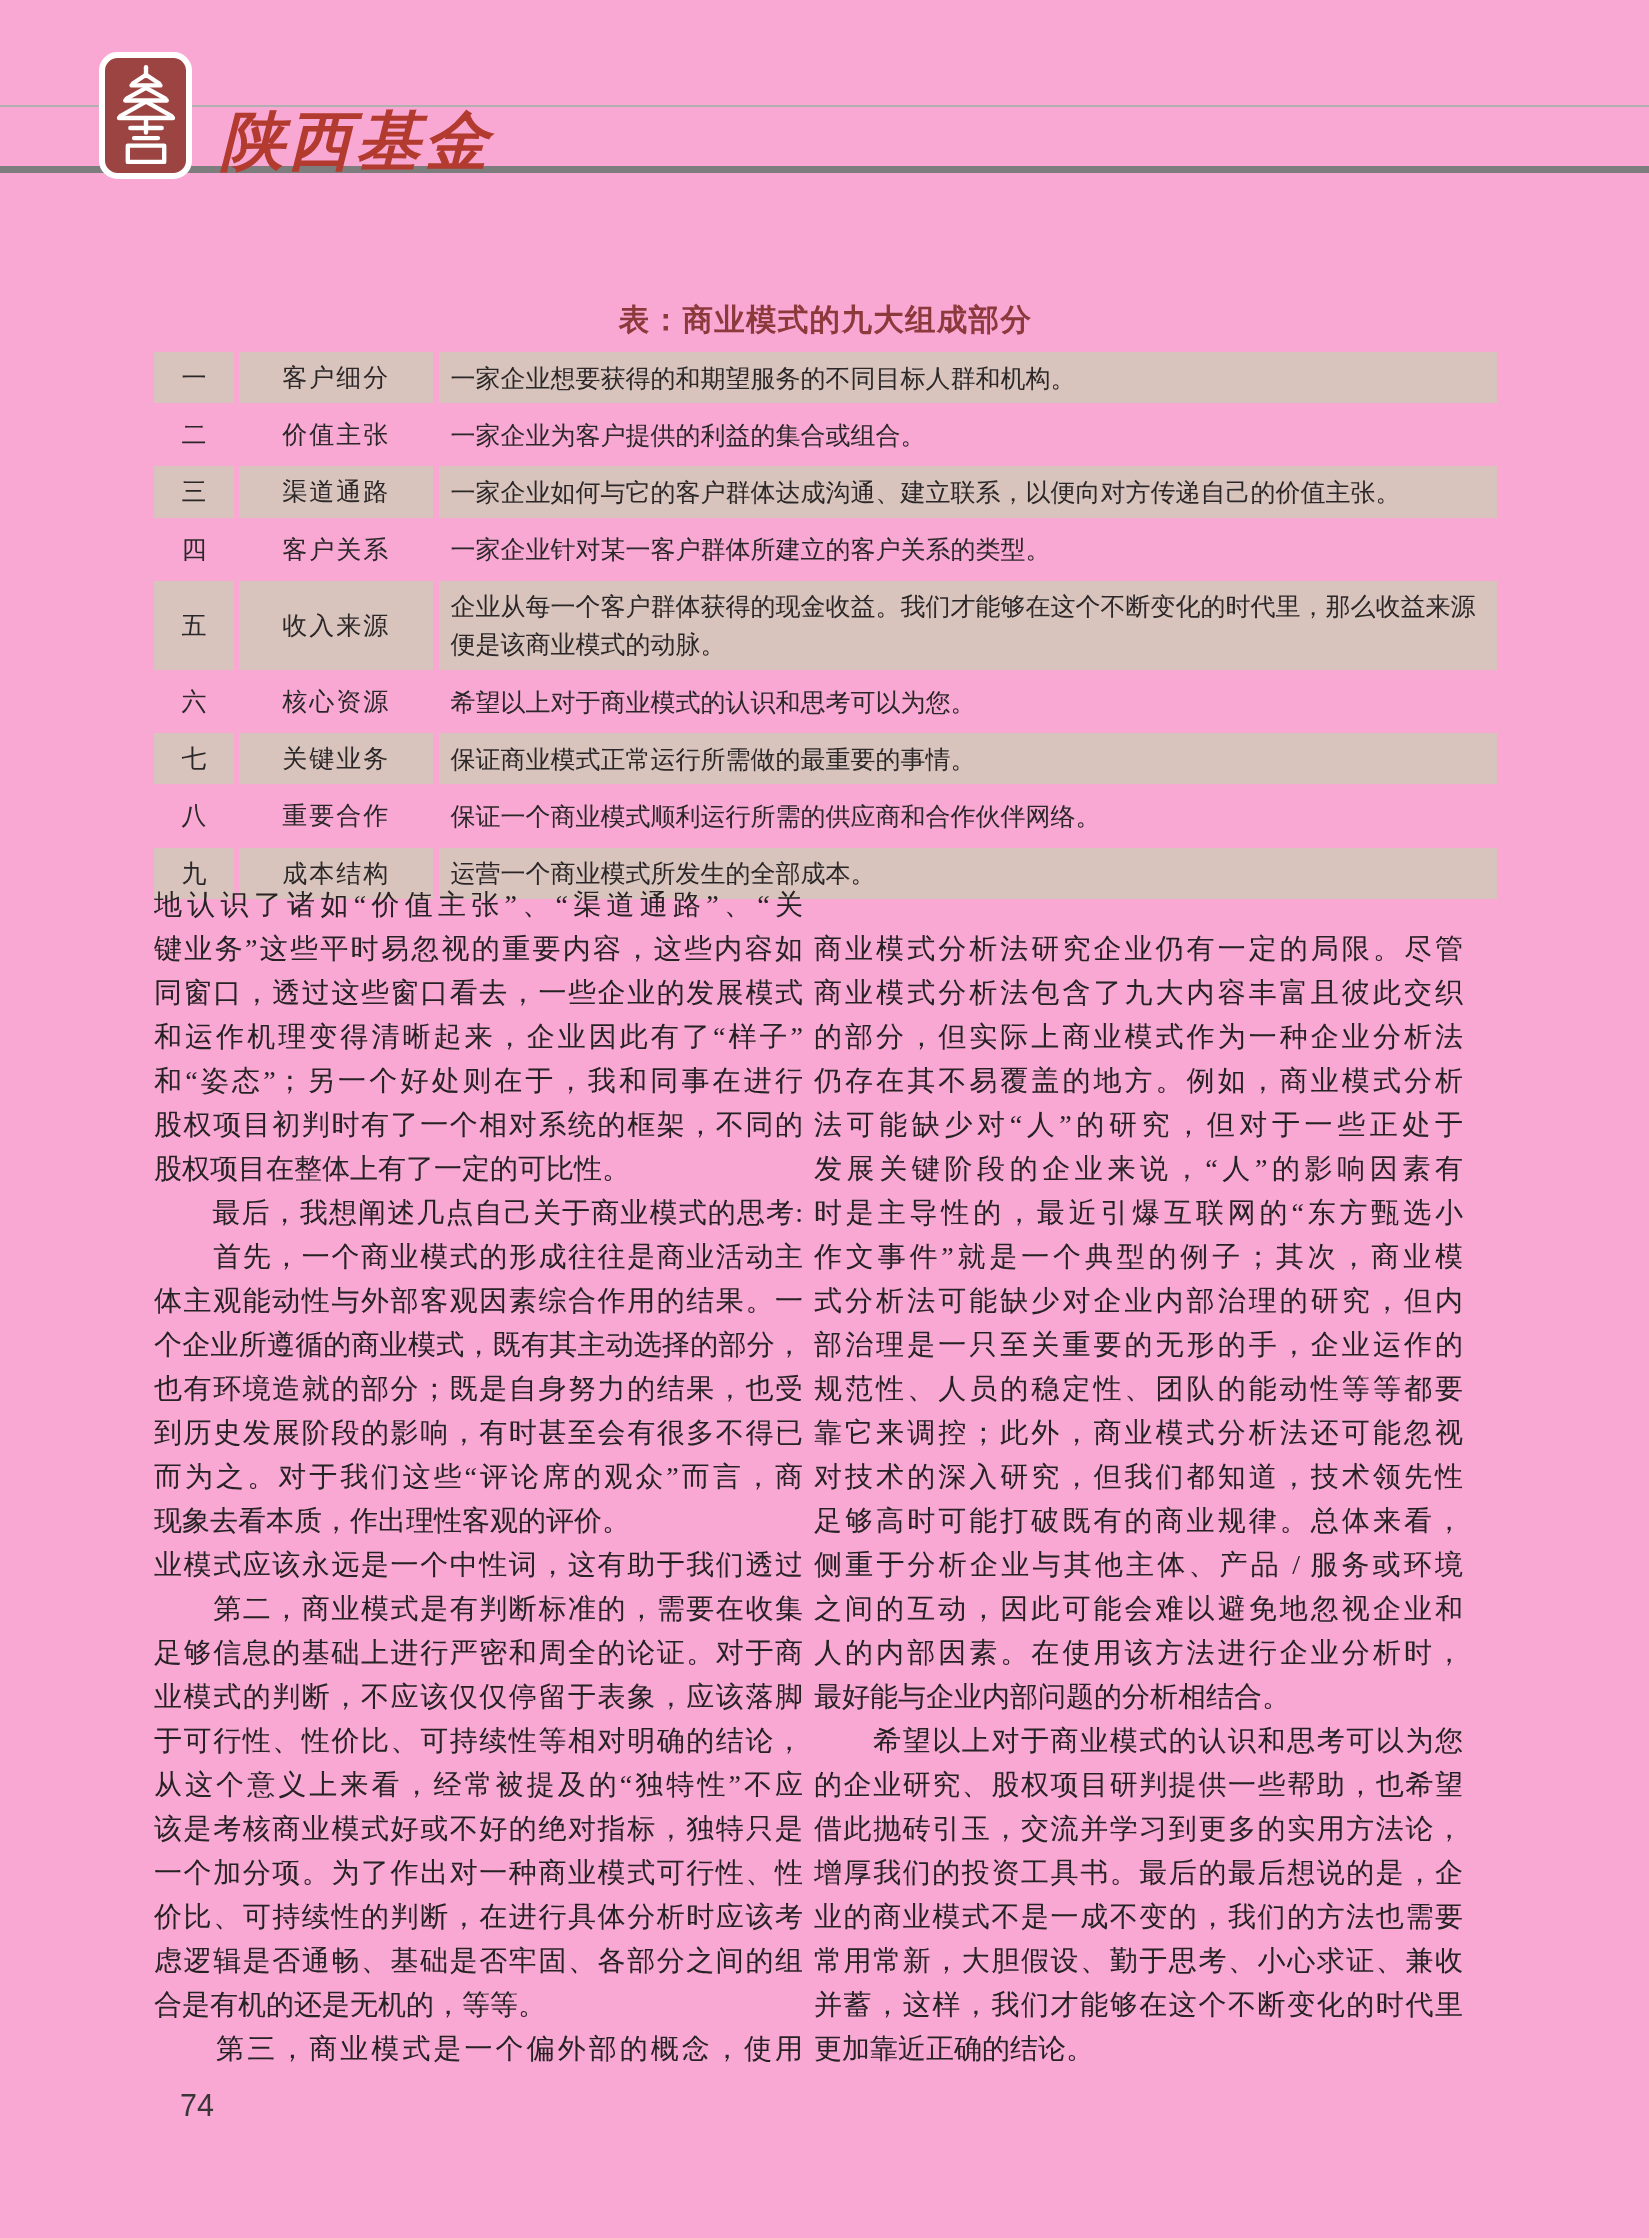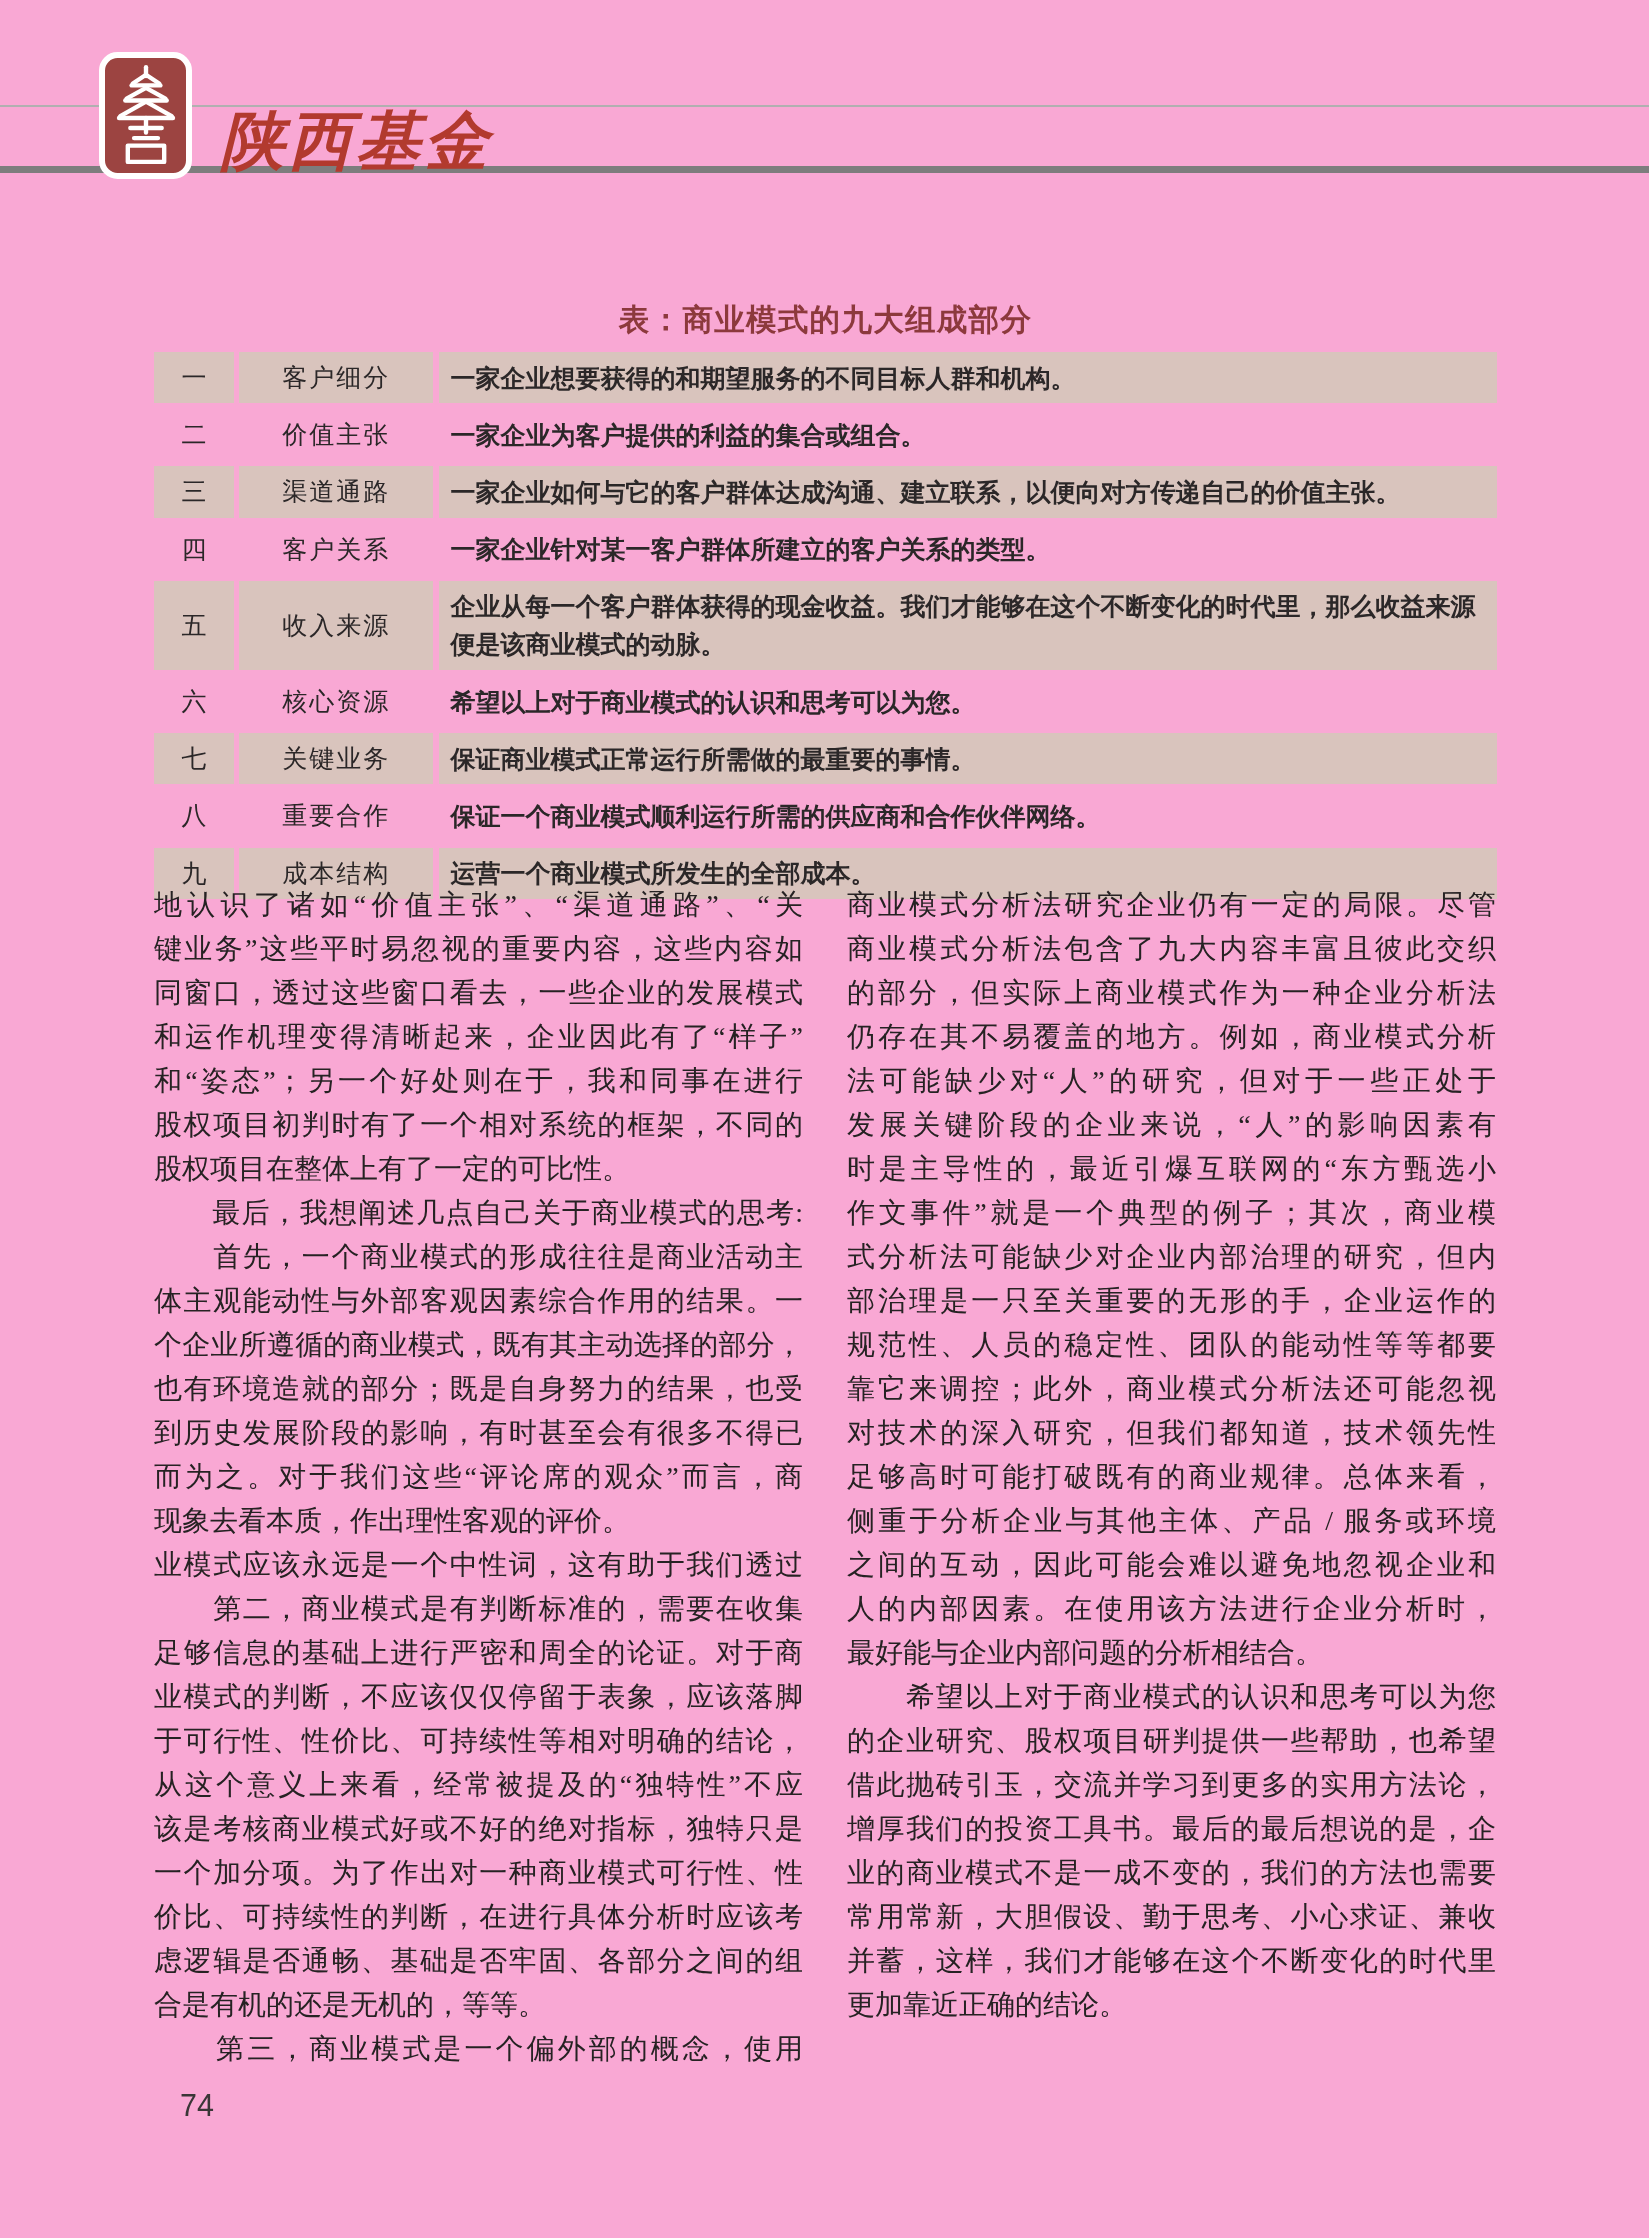--- a/index.html
+++ b/index.html
@@ -26,26 +26,26 @@
   .table-title {
     position:absolute; left:154px; top:300px; width:1343px;
     text-align:center; font-size:30.5px; font-weight:bold;
     color:var(--accent-maroon,#8c393c); letter-spacing:1.3px;
   }
   .btable { position:absolute; left:154px; top:352px; width:1343px; }
   .trow { display:flex; gap:5.3px; margin-bottom:6px; min-height:50px; }
   .cell { display:flex; align-items:center; font-size:25px; color:#2b2728; box-sizing:border-box; }
   .cell.num  { width:80px; justify-content:center; }
   .cell.term { width:194px; justify-content:center; letter-spacing:2px; }
-  .cell.desc { flex:1; padding:6.6px 12px; line-height:38px;font-weight:bold; }
+  .cell.desc { flex:1; padding:6.6px 12px; line-height:38px; }
   .trow.shaded .cell { background:var(--row-pink,#d9c4bd); }
   
   .col { position:absolute; top:883px; width:649px; font-size:28px; }
   .col.left  { left:154px; }
-  .col.right { left:847px; }
+  .col.right { left:814px;margin-top:44px; }
   .line {
     line-height:44px; white-space:pre-wrap;
     text-align:justify; text-align-last:justify; text-justify:inter-ideograph;font-family:Liberation Serif, serif;
   }
   .line.para-end { text-align-last:left; }
   
   .page-number { position:absolute; left:180px; top:2088px; font-size:30.5px; color:#3a3637; }
 </style>
 </head>
 <body>

